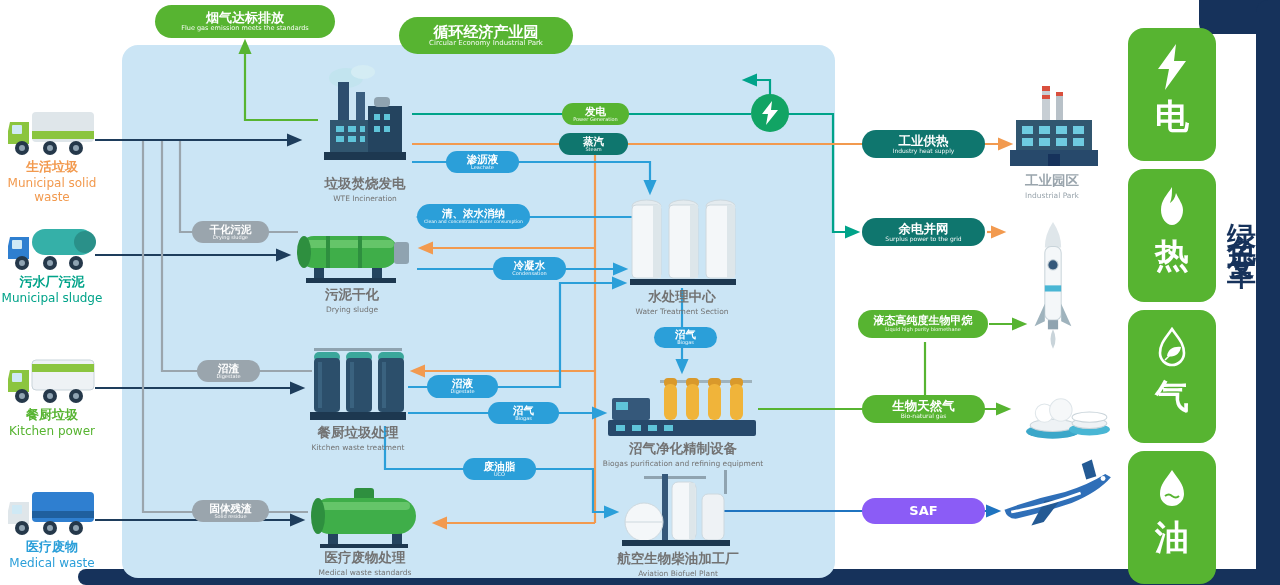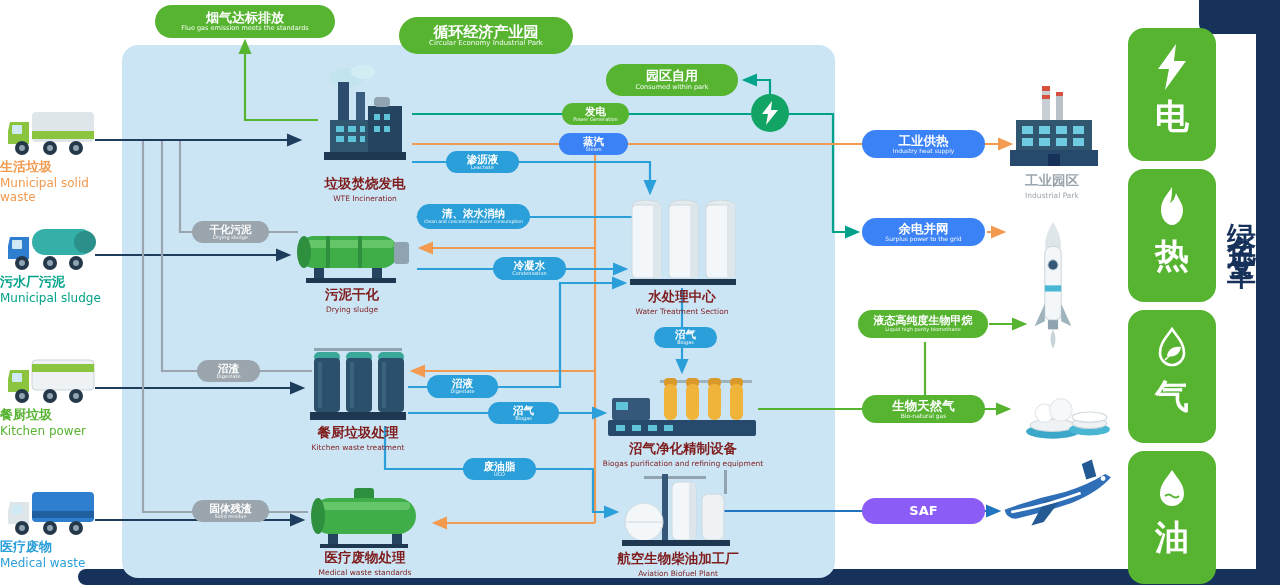--- a/index.html
+++ b/index.html
@@ -8,35 +8,35 @@
   #stage{position:relative;width:1280px;height:585px;background:#fff;overflow:hidden}
   .navy{position:absolute;background:#16325b;z-index:0}
   .panel{position:absolute;left:122px;top:45px;width:713px;height:533px;background:#cbe5f5;border-radius:16px;z-index:1}
   svg.lines{position:absolute;left:0;top:0;z-index:2;pointer-events:none}
   .node{position:absolute;z-index:3;line-height:0}
   .pill{position:absolute;z-index:4;display:flex;flex-direction:column;align-items:center;justify-content:center;
         color:#fff;text-align:center;line-height:1.08;border-radius:999px}
   .pill .zh{font-weight:700;white-space:nowrap}
   .pill .en{font-weight:400;opacity:.95;white-space:nowrap}
   .pill.green{background:#57b431}
-  .pill.orange{background:#3b82f6}
+  .pill.orange{background:#0f766e}
   .pill.blue{background:#2b9fd9}
   .pill.gray{background:#9aa5ad}
   .pill.dblue{background:#8b5cf6}
   .big .zh{font-size:13px}.big .en{font-size:6.5px}
   .title .zh{font-size:15px}.title .en{font-size:7px}
   .mid .zh{font-size:12.5px}.mid .en{font-size:6px}
   .small .zh{font-size:10.5px}.small .en{font-size:5px}
   .lbm .zh{font-size:11px}.lbm .en{font-size:5px}
   .saf1 .zh{font-size:13px}
-  .fac-label{position:absolute;z-index:4;text-align:center;color:#7f1d1d}
+  .fac-label{position:absolute;z-index:4;text-align:center;color:#737373}
   .fac-label .zh{font-size:13.5px;font-weight:700;white-space:nowrap}
   .fac-label .en{font-size:7.5px;margin-top:1px;white-space:nowrap}
   .fac-label.gray{color:#9aa5ad}
-  .truck-label{position:absolute;z-index:3;text-align:left;width:104px}
+  .truck-label{position:absolute;z-index:3;text-align:center;width:104px}
   .truck-label .zh{font-size:13px;font-weight:700}
   .truck-label .en{font-size:12px}
   .tl-orange{color:#f29a4f}.tl-teal{color:#00a389}.tl-green{color:#57b431}.tl-blue{color:#2b9fd9}
   .tile{position:absolute;left:1128px;width:88px;height:133px;background:#57b431;border-radius:16px;z-index:3;
         display:flex;flex-direction:column;align-items:center;color:#fff}
   .tile .ic{margin-top:16px;line-height:0}
   .tile .char{font-size:34px;font-weight:700;margin-top:4px}
   .slogan{position:absolute;left:1222px;top:200px;z-index:3;writing-mode:vertical-rl;letter-spacing:12px;
           font-size:29px;font-weight:700;color:#16325b}
   .ecocircle{position:absolute;left:751px;top:94px;width:38px;height:38px;border-radius:50%;
@@ -415,24 +415,20 @@
   </div>
 
   <div class="pill green big" style="left:155px;top:5px;width:180px;height:33px">
     <div class="zh">烟气达标排放</div>
     <div class="en">Flue gas emission meets the standards</div>
   </div>
   <div class="pill green title" style="left:399px;top:17px;width:174px;height:37px">
     <div class="zh">循环经济产业园</div>
     <div class="en">Circular Economy Industrial Park</div>
   </div>
-  <div class="pill green big" style="left:606px;top:64px;width:132px;height:32px">
-    <div class="zh">园区自用</div>
-    <div class="en">Consumed within park</div>
-  </div>
 
   <div class="pill green small" style="left:562px;top:103px;width:67px;height:22px">
     <div class="zh">发电</div>
     <div class="en">Power Generation</div>
   </div>
   <div class="pill orange small" style="left:559px;top:133px;width:69px;height:22px">
     <div class="zh">蒸汽</div>
     <div class="en">Steam</div>
   </div>
   <div class="pill blue small" style="left:446px;top:151px;width:73px;height:22px">

